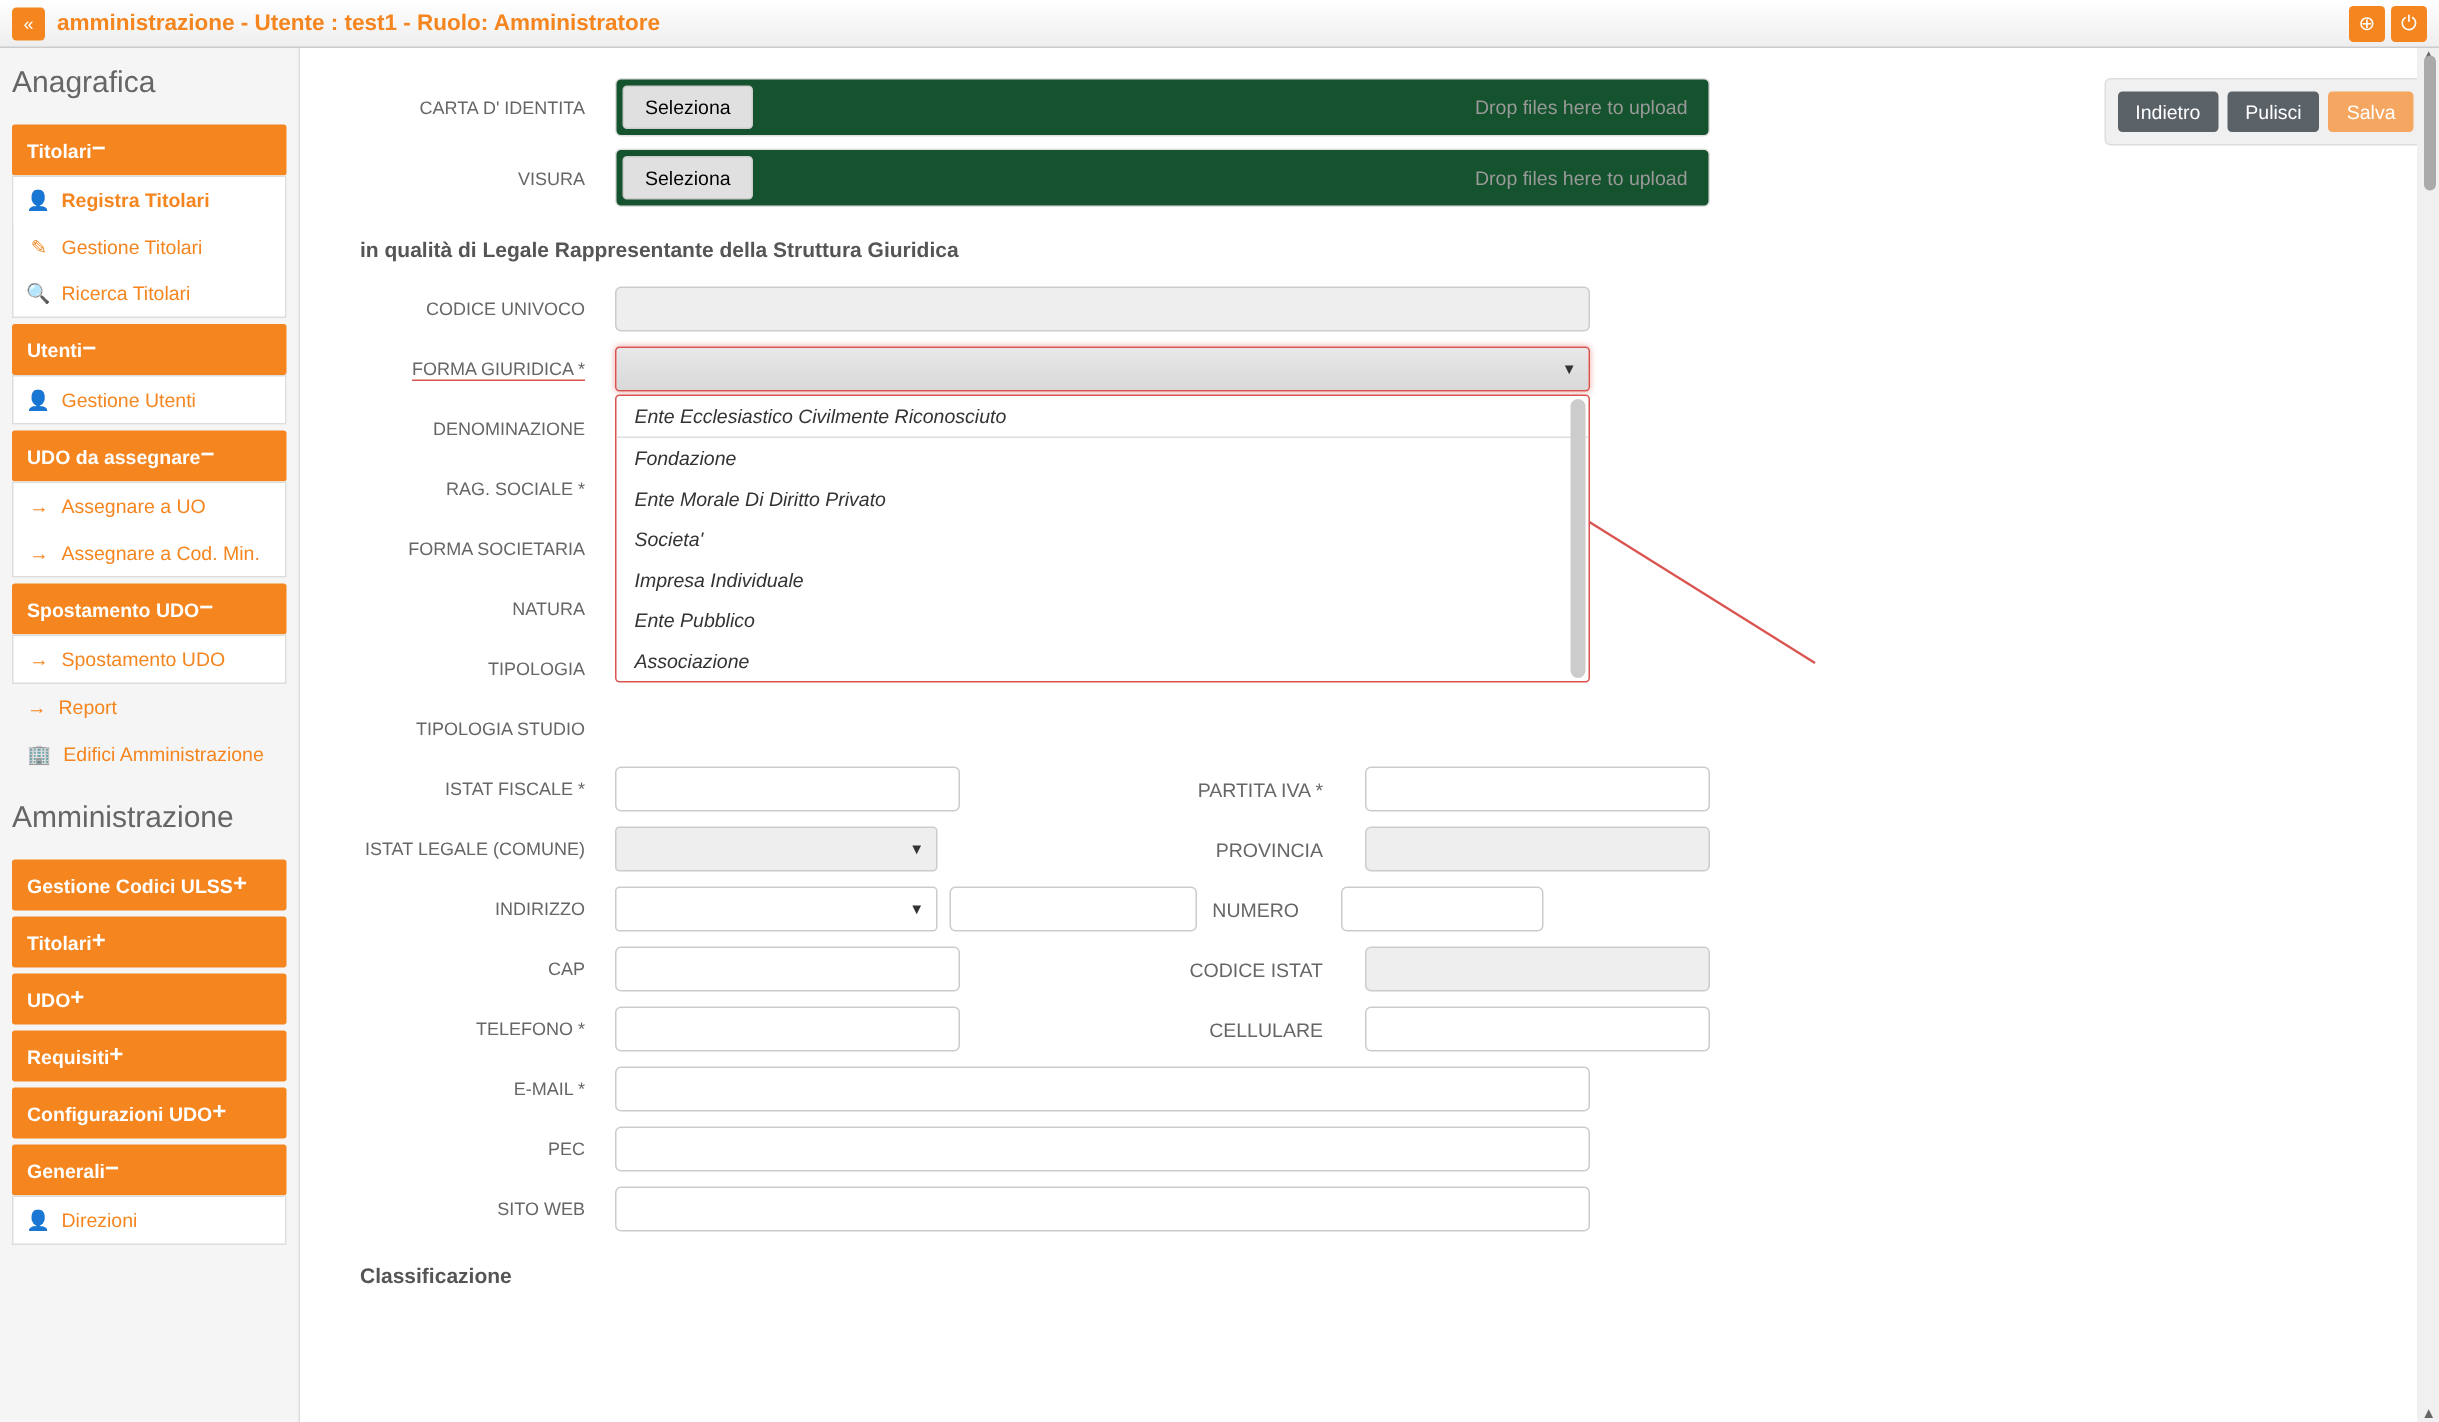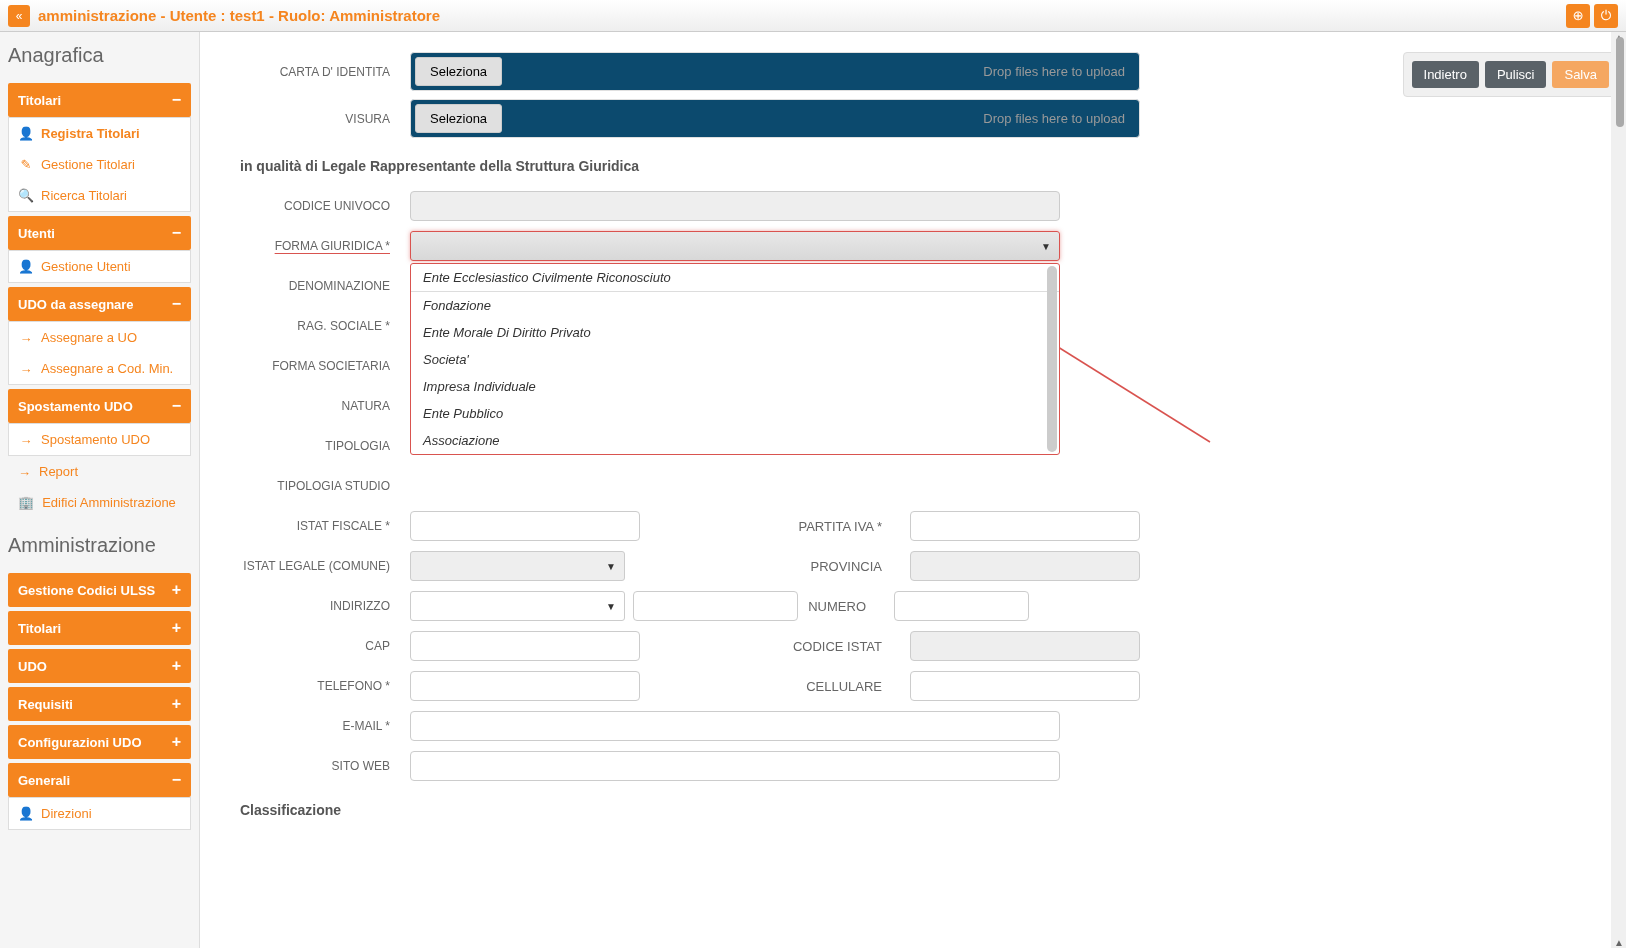--- a/index.html
+++ b/index.html
@@ -9,21 +9,21 @@
     .topbar-left { display: flex; align-items: center; gap: 8px; flex: 1; }
     .collapse-btn { background: #f5851f; color: white; border: none; width: 22px; height: 22px; border-radius: 3px; cursor: pointer; display: flex; align-items: center; justify-content: center; font-size: 12px; }
     .topbar-title { color: #f5851f; font-weight: bold; font-size: 15px; }
     .topbar-right { display: flex; gap: 4px; }
     .icon-btn { background: #f5851f; color: white; border: none; width: 24px; height: 24px; border-radius: 3px; cursor: pointer; display: flex; align-items: center; justify-content: center; }
     
     .container { display: flex; height: calc(100vh - 32px); }
     
     .sidebar { width: 200px; background: #f5f5f5; border-right: 1px solid #ddd; padding: 12px 8px; overflow-y: auto; }
     .sidebar h2 { color: #666; font-size: 20px; font-weight: normal; margin-bottom: 16px; }
-    .accordion-header { background: #f5851f; color: white; padding: 8px 10px; font-weight: bold; display: flex; justify-content: space-between; align-items: center; cursor: pointer; margin-top: 4px; border-radius: 2px; }
+    .accordion-header { background: #f5851f; color: white; padding: 8px 10px; font-weight: bold; display: flex; justify-content: flex-start; align-items: center; cursor: pointer; margin-top: 4px; border-radius: 2px; }
     .accordion-header .toggle { font-size: 16px; font-weight: bold; }
     .accordion-body { border: 1px solid #ddd; background: white; }
     .sidebar-item { padding: 8px 10px; color: #f5851f; display: flex; align-items: center; gap: 8px; cursor: pointer; }
     .sidebar-item.active { background: #fff; font-weight: bold; }
     .sidebar-item .item-icon { width: 14px; display: inline-flex; justify-content: center; }
     .simple-link { padding: 8px 10px; color: #f5851f; display: flex; align-items: center; gap: 8px; cursor: pointer; }
     
     .main { flex: 1; background: #fff; position: relative; overflow-y: auto; padding: 20px 40px 40px 40px; }
     
     .action-bar { position: absolute; top: 20px; right: 8px; background: #f0f0f0; border: 1px solid #ddd; border-radius: 4px; padding: 8px; display: flex; gap: 6px; }
@@ -31,21 +31,21 @@
     .btn-gray { background: #5a6268; }
     .btn-orange { background: #f5a761; }
     
     .form-section-title { color: #555; font-weight: bold; margin: 20px 0 16px 0; font-size: 14px; }
     
     .form-row { display: flex; align-items: center; margin-bottom: 8px; min-height: 32px; }
     .form-label { width: 170px; text-align: right; padding-right: 20px; color: #666; font-size: 12px; }
     .form-label.required { text-decoration: underline; text-decoration-color: #d9534f; text-underline-offset: 3px; }
     .form-control-area { flex: 1; display: flex; align-items: center; gap: 8px; }
     
-    .file-upload { display: flex; align-items: center; width: 100%; background: #0c4a6e; border: 1px solid #e0e0e0; border-radius: 4px; padding: 4px; }
+    .file-upload { display: flex; align-items: center; width: 100%; background: #14532d; border: 1px solid #e0e0e0; border-radius: 4px; padding: 4px; }
     .btn-select { background: #e0e0e0; border: 1px solid #ccc; padding: 6px 14px; border-radius: 3px; cursor: pointer; font-size: 13px; }
     .drop-text { margin-left: auto; color: #999; padding-right: 10px; font-size: 13px; }
     
     input[type="text"], .readonly-input { height: 30px; border: 1px solid #ccc; border-radius: 4px; padding: 0 8px; font-size: 13px; width: 100%; }
     .readonly-input { background: #eee; }
     .input-small { width: 230px !important; }
     .input-num { width: 135px !important; }
     .input-tiny { width: 165px !important; }
     .input-full { width: 650px !important; }
     
@@ -339,20 +339,26 @@
       </div>
     </div>
 
     <div class="form-row">
       <div class="form-label">E-MAIL *</div>
       <div class="form-control-area">
         <input type="text" class="input-full" style="">
       </div>
     </div>
 
+    <div class="form-row">
+      <div class="form-label">PEC</div>
+      <div class="form-control-area">
+        <input type="text" class="input-full" style="">
+      </div>
+    </div>
 
     <div class="form-row">
       <div class="form-label">SITO WEB</div>
       <div class="form-control-area">
         <input type="text" class="input-full" style="">
       </div>
     </div>
 
     <div class="form-section-title">Classificazione</div>
 

